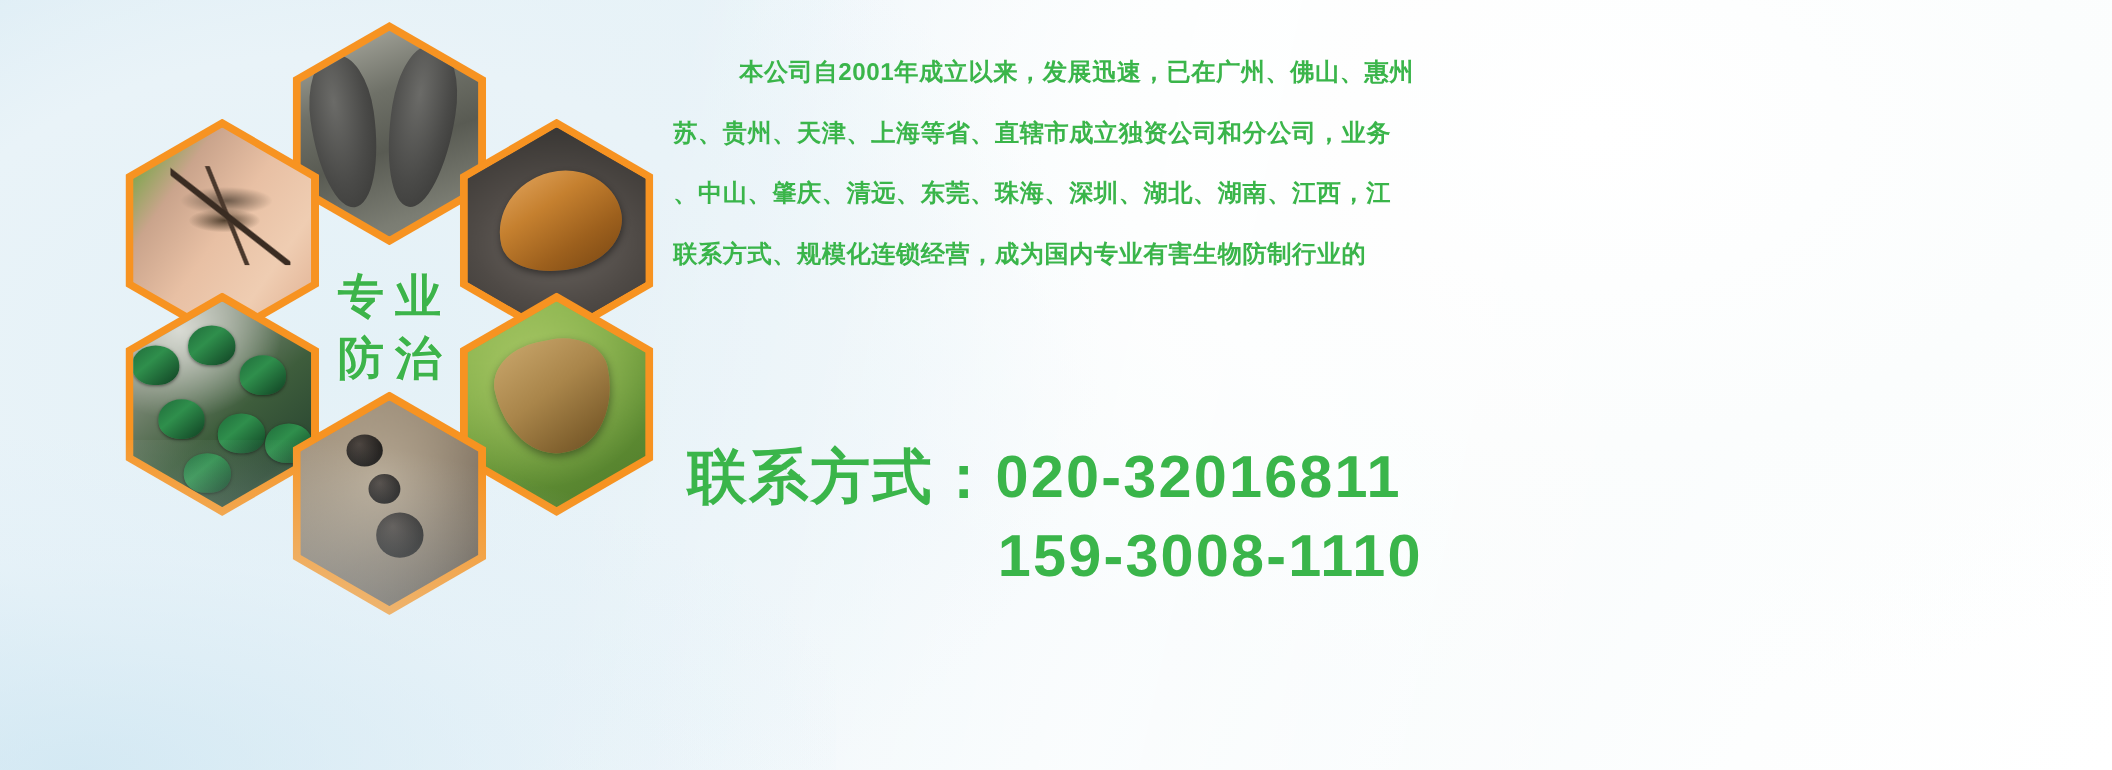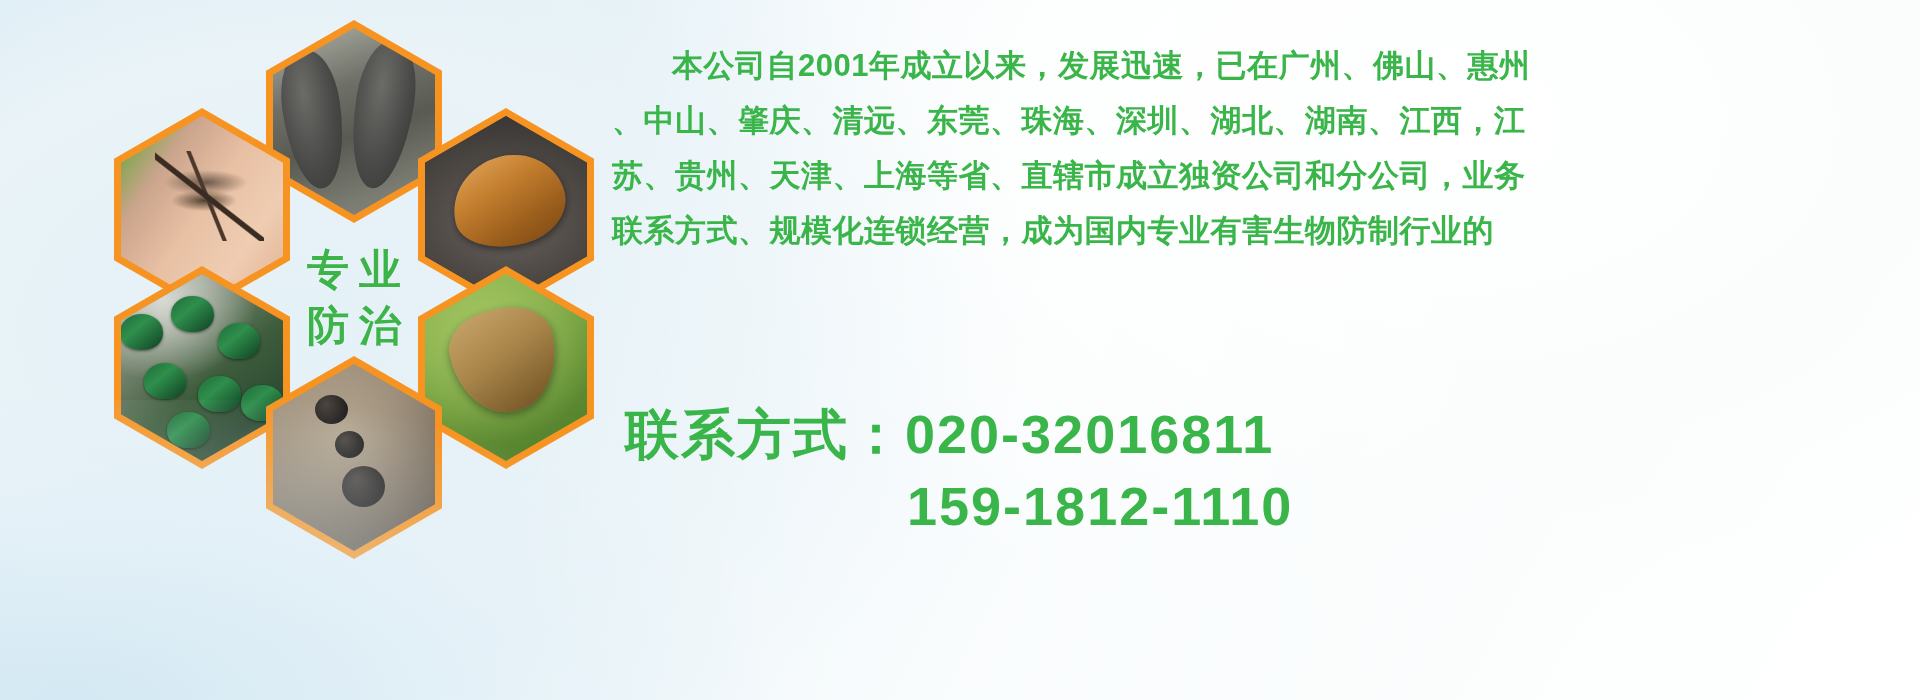--- a/index.html
+++ b/index.html
@@ -113,21 +113,21 @@
     color:#3cb44a;
     font-size:42px;font-weight:700;letter-spacing:10px;text-indent:10px;
     line-height:1;
     text-shadow:0 0 2px rgba(255,255,255,.8);
   }
 
   
   .copy{
     position:absolute;left:612px;top:38px;width:1288px;
     color:#3ab54a;
-    font-size:31px;
+    font-size:22px;
     line-height:55px;
     font-weight:700;
     letter-spacing:.5px;
   }
   .copy p{margin:0;white-space:nowrap;}
   .copy p.first{text-indent:60px;}
 
   .contact{
     position:absolute;left:625px;top:398px;width:1290px;
     color:#3ab54a;font-weight:700;
@@ -200,23 +200,23 @@
           <div class="seg" style="left:30%;top:22%;width:17%;height:13%;"></div>
           <div class="seg" style="left:40%;top:38%;width:15%;height:12%;"></div>
           <div class="seg" style="left:44%;top:54%;width:22%;height:18%;"></div>
         </div>
       </div>
     </div>
   </div>
 
   <div class="copy">
     <p class="first">本公司自2001年成立以来，发展迅速，已在广州、佛山、惠州</p>
+    <p>苏、贵州、天津、上海等省、直辖市成立独资公司和分公司，业务</p>
     <p>、中山、肇庆、清远、东莞、珠海、深圳、湖北、湖南、江西，江</p>
-    <p>苏、贵州、天津、上海等省、直辖市成立独资公司和分公司，业务</p>
     <p>联系方式、规模化连锁经营，成为国内专业有害生物防制行业的</p>
   </div>
 
   <div class="contact">
     <div class="line1">联系方式：020-32016811</div>
-    <div class="line2">159-1812-1110</div>
+    <div class="line2">159-3008-1110</div>
   </div>
 
 </div>
 
 </body></html>

